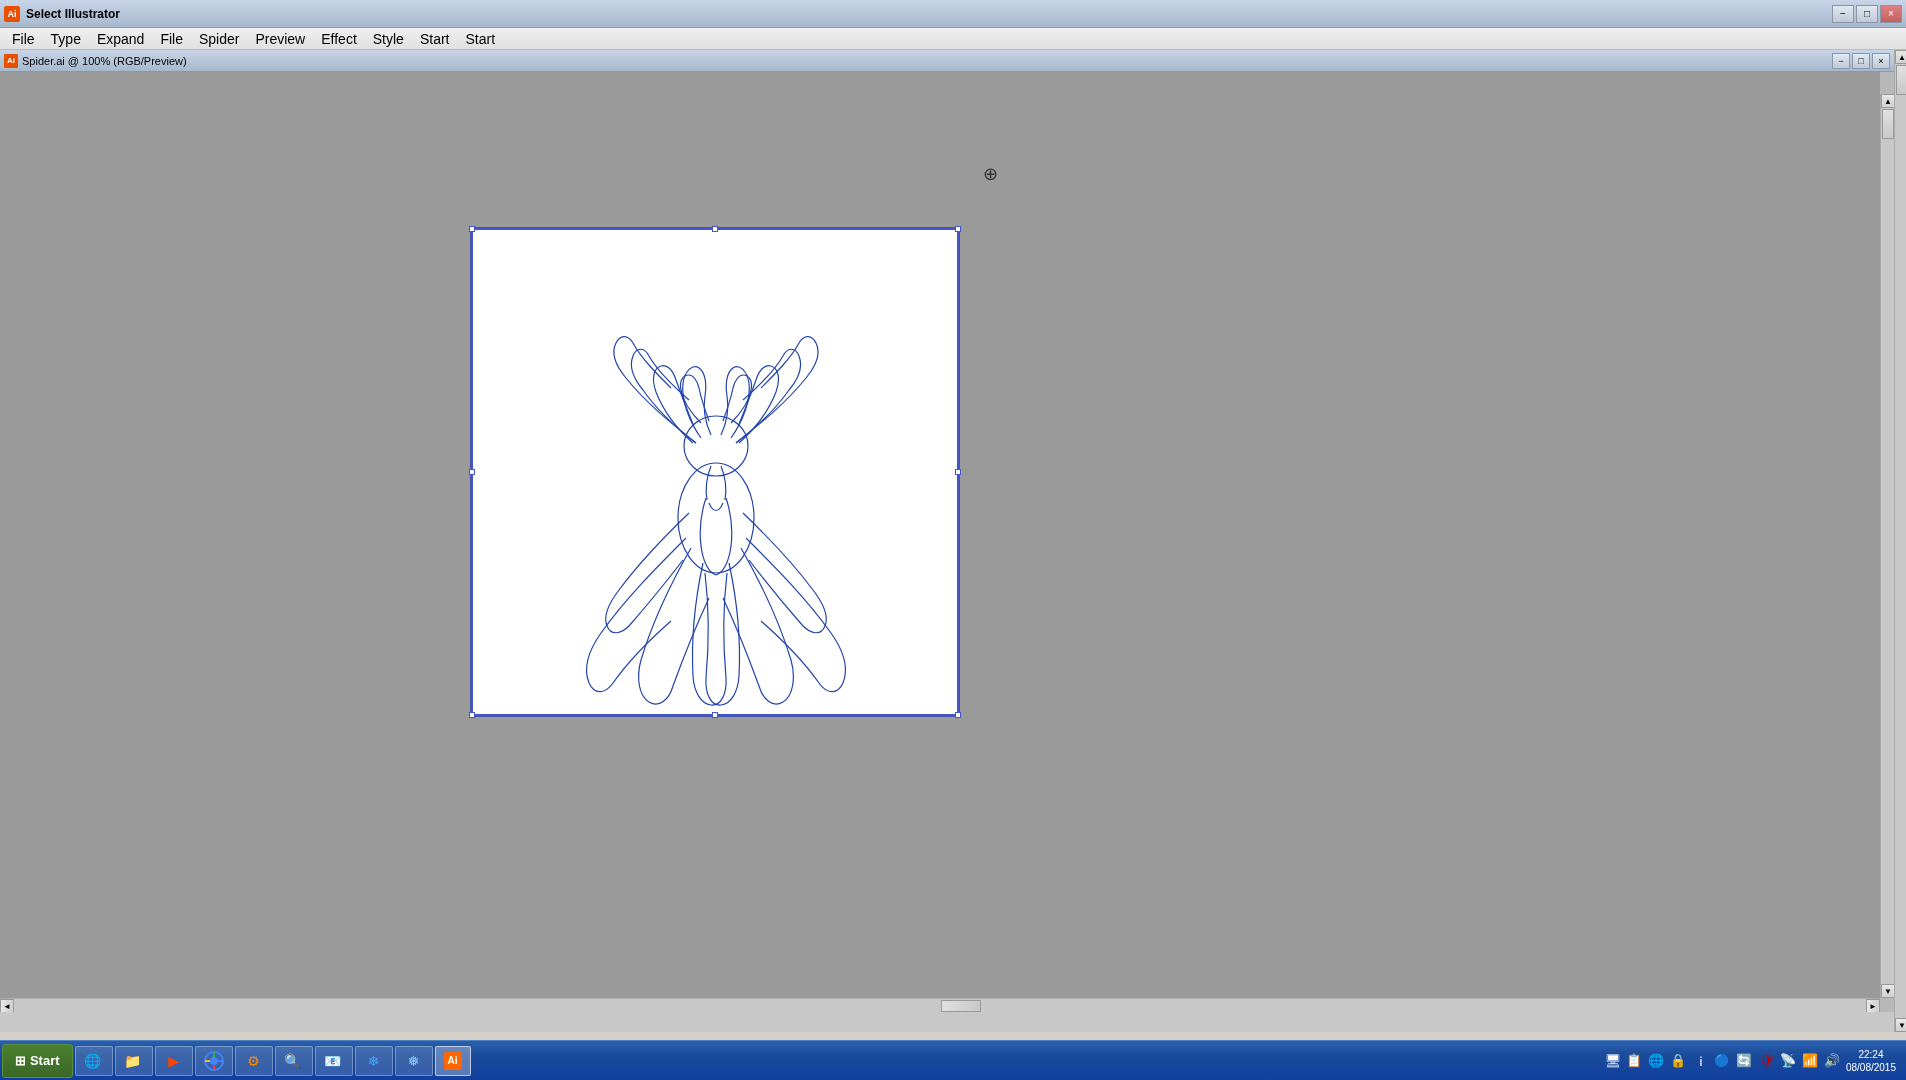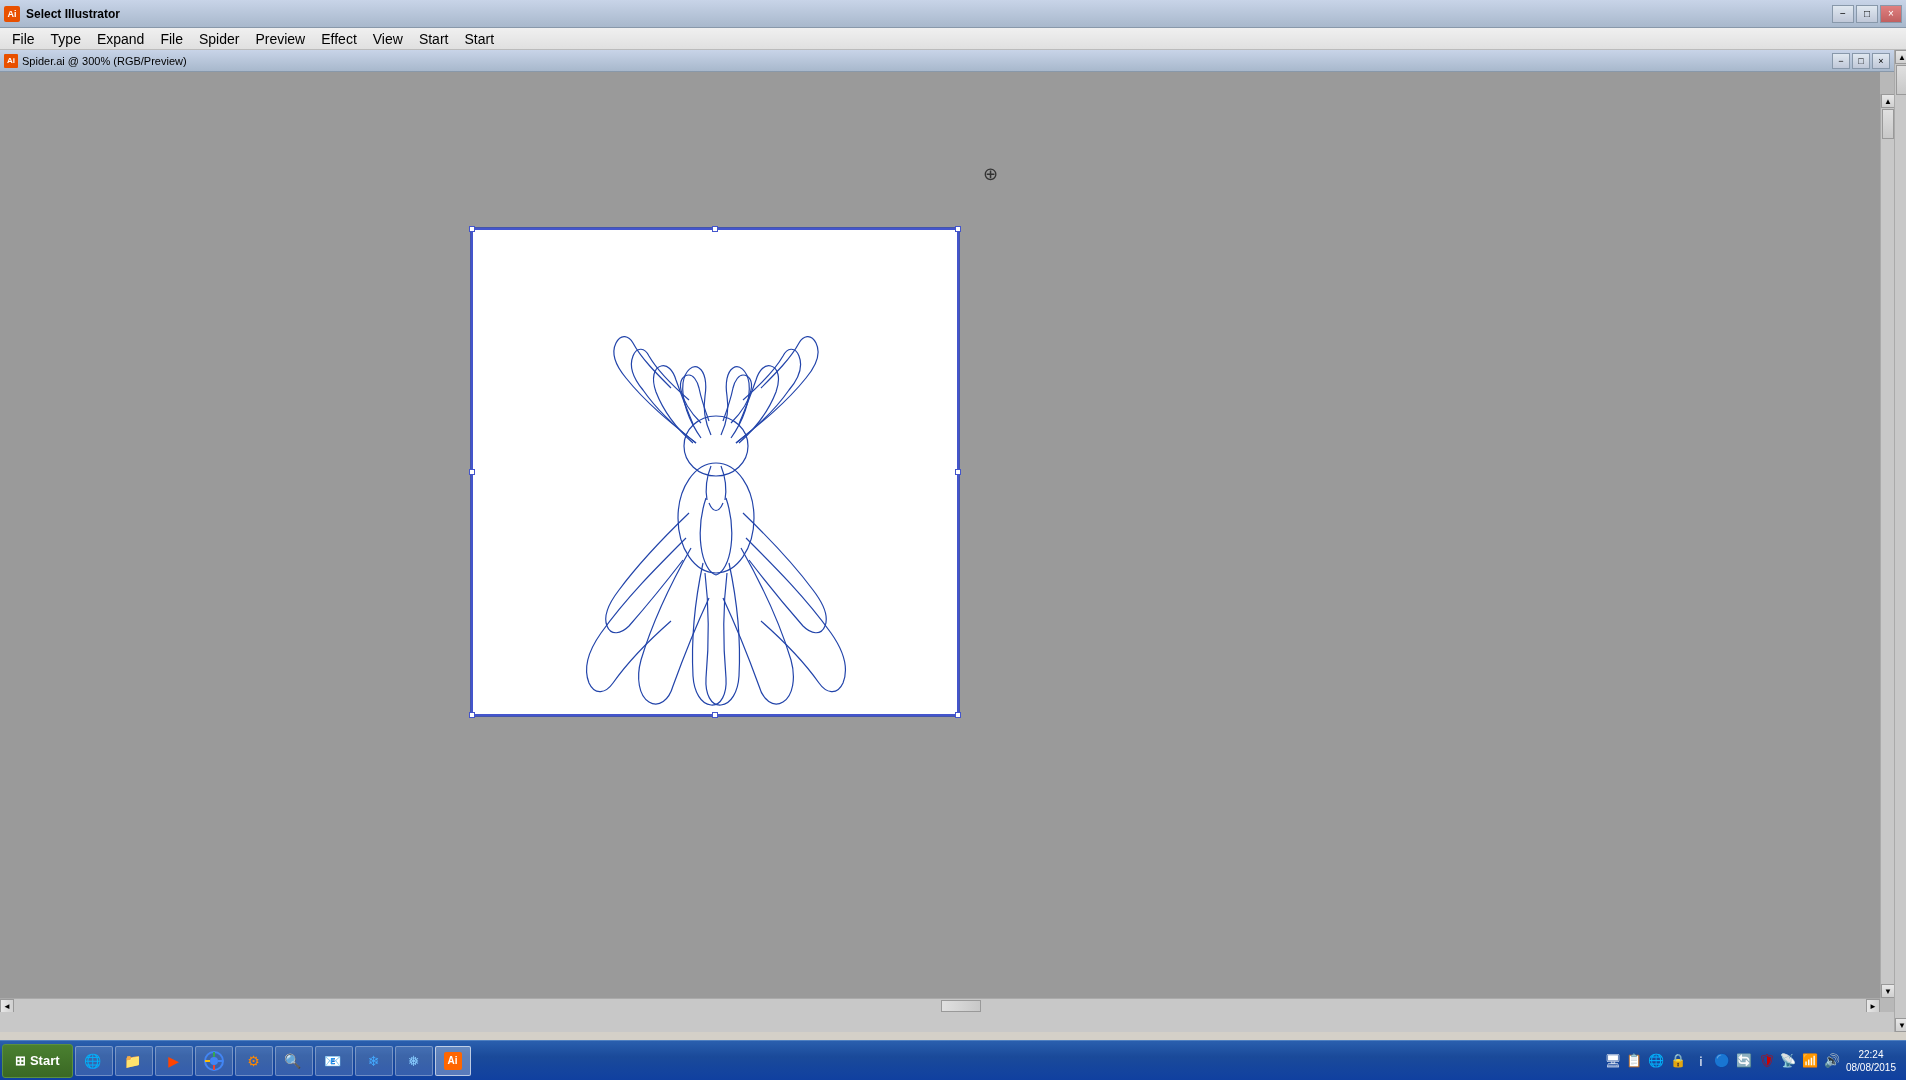--- a/index.html
+++ b/index.html
@@ -308,21 +308,21 @@
 </div>
 
 <div id="menu-bar">
     <div class="menu-item">File</div>
     <div class="menu-item">Type</div>
     <div class="menu-item">Expand</div>
     <div class="menu-item">File</div>
     <div class="menu-item">Spider</div>
     <div class="menu-item">Preview</div>
     <div class="menu-item">Effect</div>
-    <div class="menu-item">View</div>
+    <div class="menu-item">Style</div>
     <div class="menu-item">Start</div>
     <div class="menu-item">Start</div>
   </div>
 
 <div id="toolbar">
   <span class="toolbar-label">Group</span>
   <div class="toolbar-sep"></div>
   <div class="toolbar-item">
     <span>Fill:</span>
     <div class="toolbar-swatch fill"></div>
@@ -371,21 +371,21 @@
     <div class="toolbar-icon-box" style="width:16px;height:14px;font-size:8px;">⊞</div>
     <input class="size-input" readonly="" style="">
   </div>
 </div>
 
 <div id="doc-window">
 
   <div id="doc-title-bar">
     <div id="doc-title-left">
       <div id="doc-title-icon">Ai</div>
-      <span id="doc-title-text">Spider.ai @ 300% (RGB/Preview)</span>
+      <span id="doc-title-text">Spider.ai @ 100% (RGB/Preview)</span>
     </div>
     <div id="doc-title-controls">
       <div class="doc-title-btn">−</div>
       <div class="doc-title-btn">□</div>
       <div class="doc-title-btn">×</div>
     </div>
   </div>
 
   <div id="canvas-area">
     <div id="canvas-bg">

